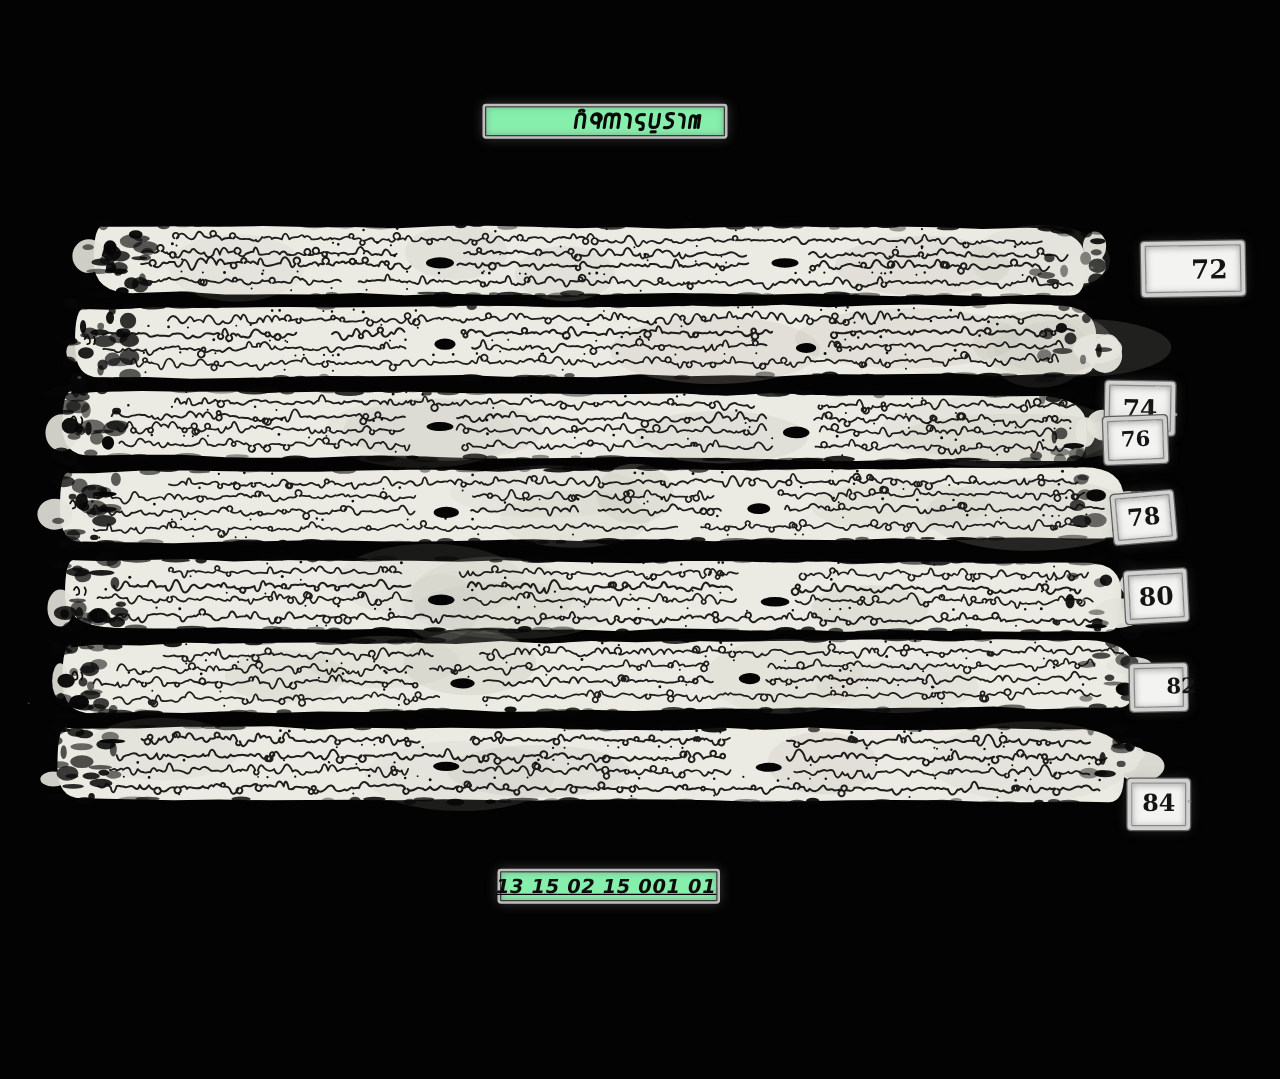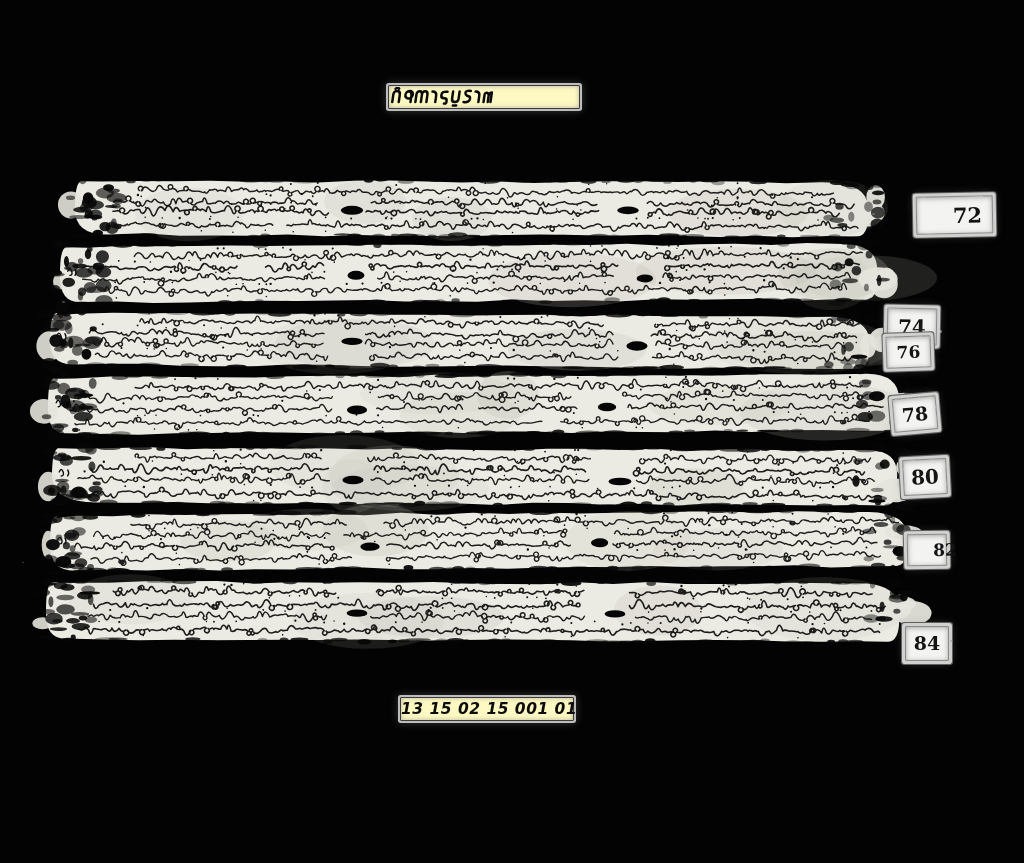--- a/index.html
+++ b/index.html
@@ -1,21 +1,21 @@
 <!DOCTYPE html>
 <html><head>
 <meta charset="utf-8">
 <style>
   html,body{margin:0;padding:0;background:#000;}
   .scene{position:relative;width:1024px;height:863px;background:#030303;overflow:hidden;
          font-family:"DejaVu Sans", sans-serif;}
-  .label{position:absolute;display:flex;align-items:center;justify-content:flex-start;
-         background:#fef9c3;border:1px solid #3a3a3a;border-radius:1px;
+  .label{position:absolute;display:flex;align-items:center;justify-content:flex-end;
+         background:#86efac;border:1px solid #3a3a3a;border-radius:1px;
          box-shadow:0 0 0 2px #bdbdbd, 0 0 9px 2px rgba(150,150,150,.35),
-                    inset 0 0 5px rgba(120,120,120,.55);}
+                    inset 0 0 5px rgba(120,120,120,.55);text-decoration:underline;}
   .label.title{left:388px;top:85px;width:190px;height:22px;}
   .label.catalog{left:400px;top:697px;width:172px;height:22px;}
   .label.catalog span{font-style:italic;font-weight:bold;font-size:15.5px;color:#0d0d0d;
          letter-spacing:.5px;white-space:nowrap;font-family:"DejaVu Sans",sans-serif;}
   .leaf{position:absolute;transform-origin:left center;}
   .leaf svg{overflow:visible;display:block;}
   .plate{position:absolute;display:flex;align-items:center;justify-content:center;
          background:#f3f3f1;border:1px solid #8a8a8a;border-radius:1px;
          box-shadow:0 0 0 3px #d0d0ce, 0 0 0 4px #5f5f5f, 0 0 10px 2px rgba(140,140,140,.35),
                     inset 0 1px 5px rgba(90,90,90,.5);}

